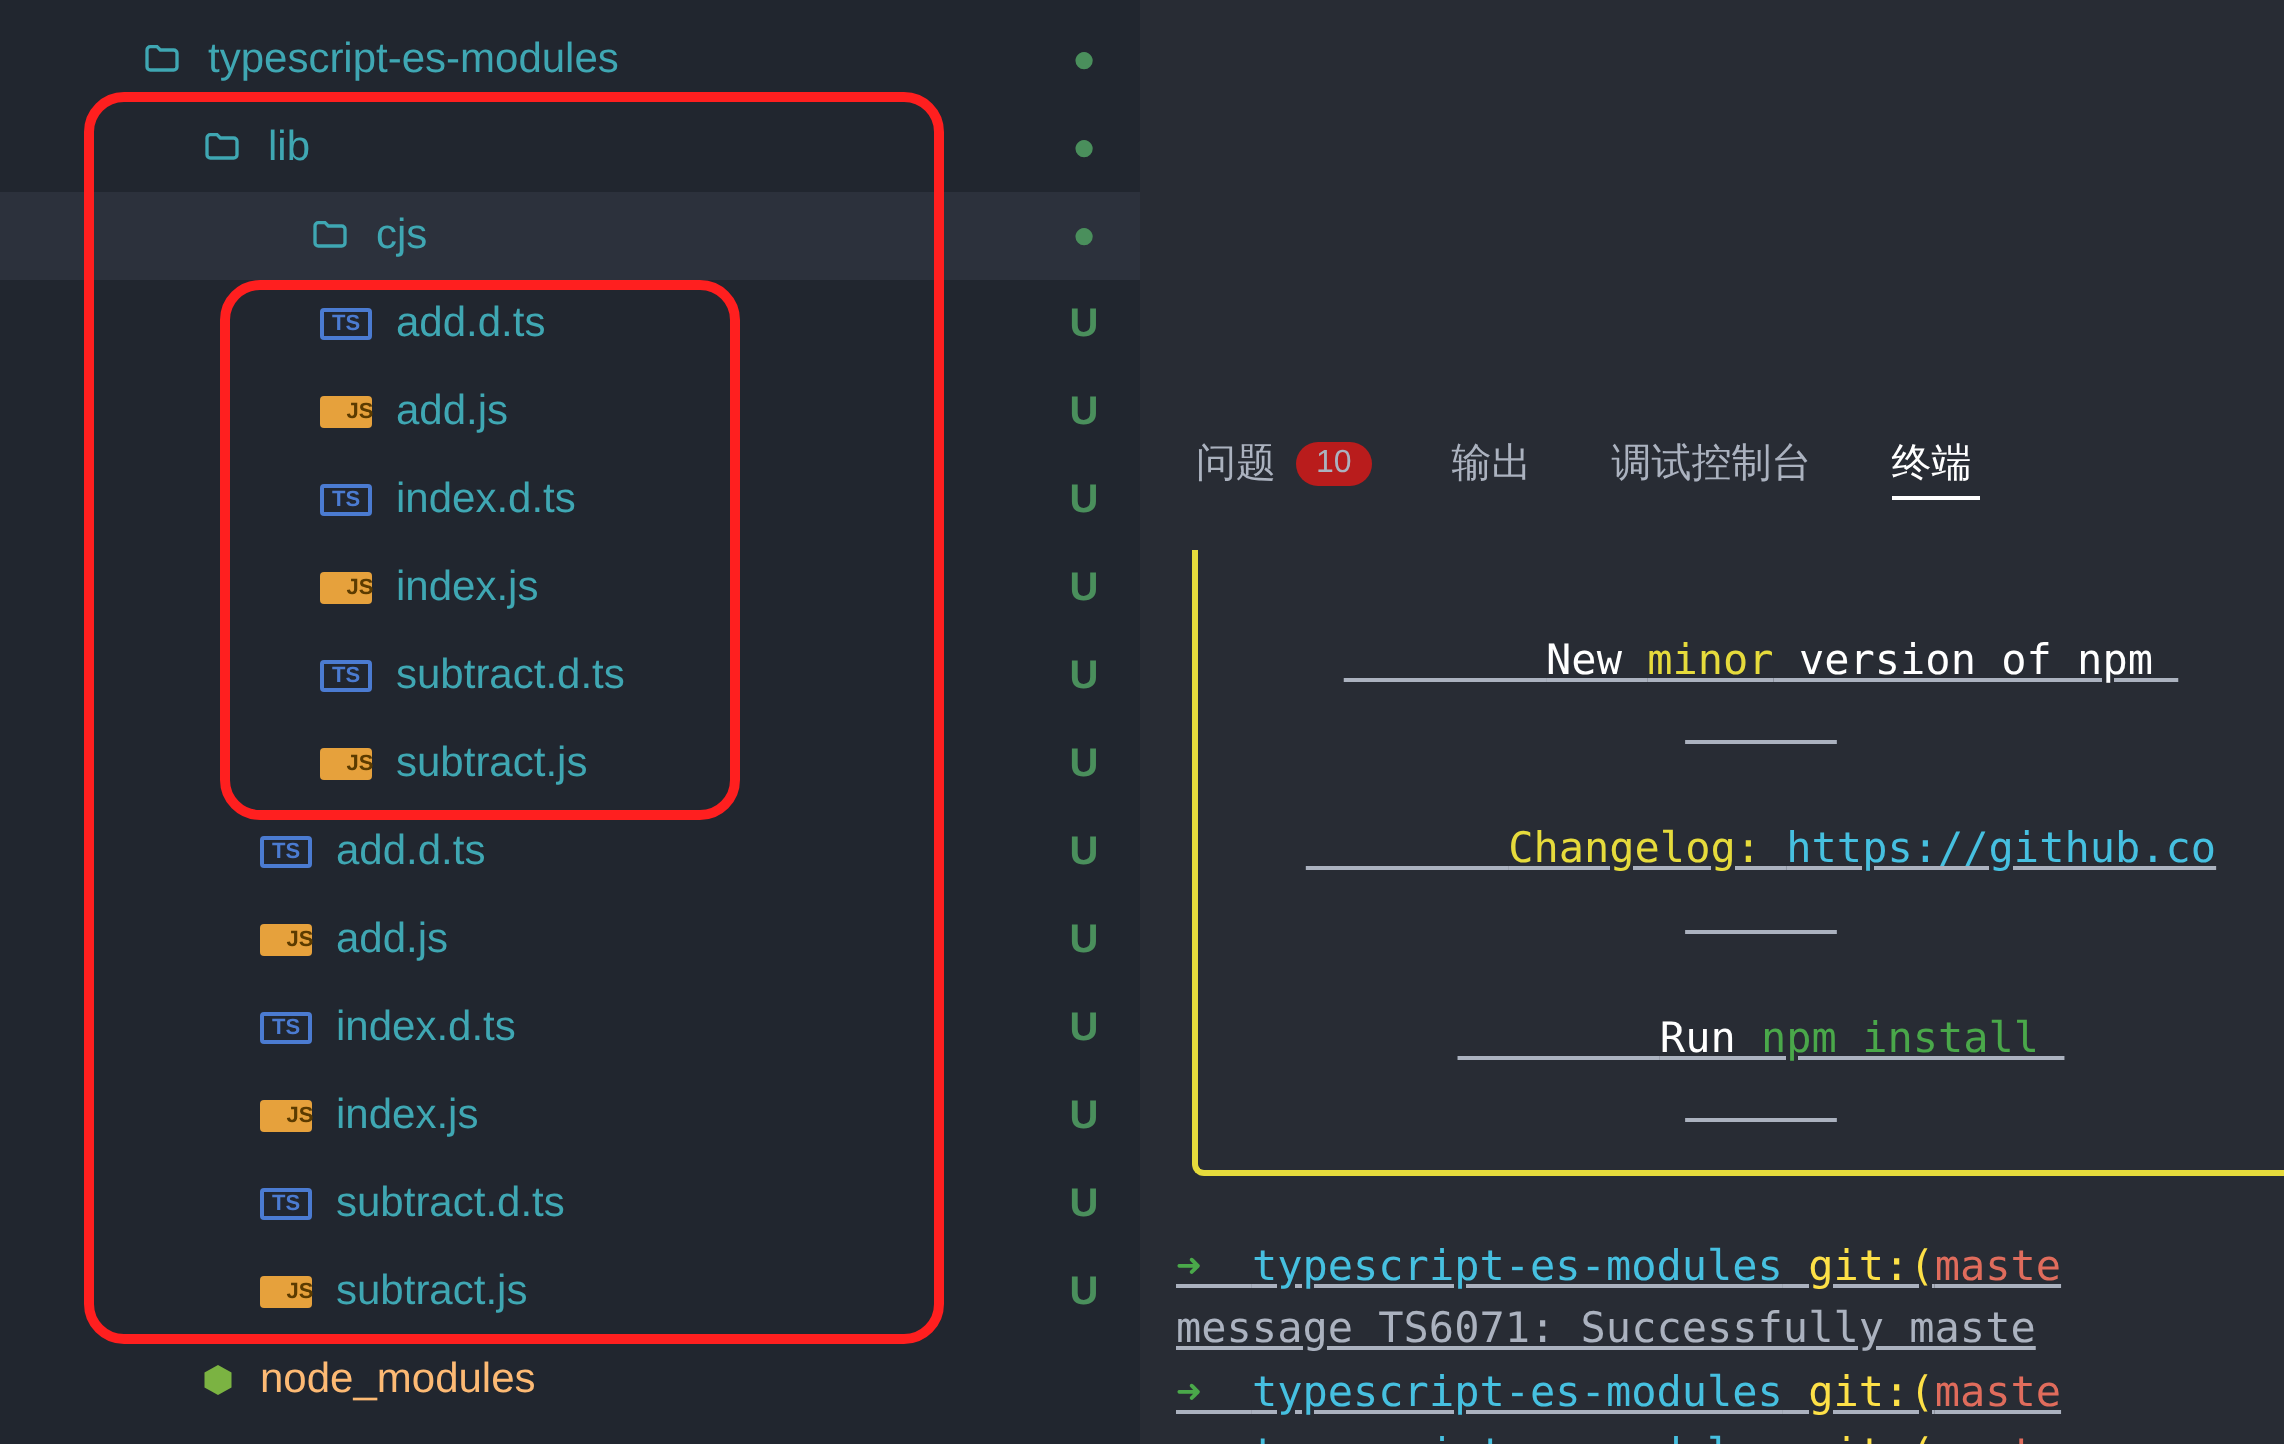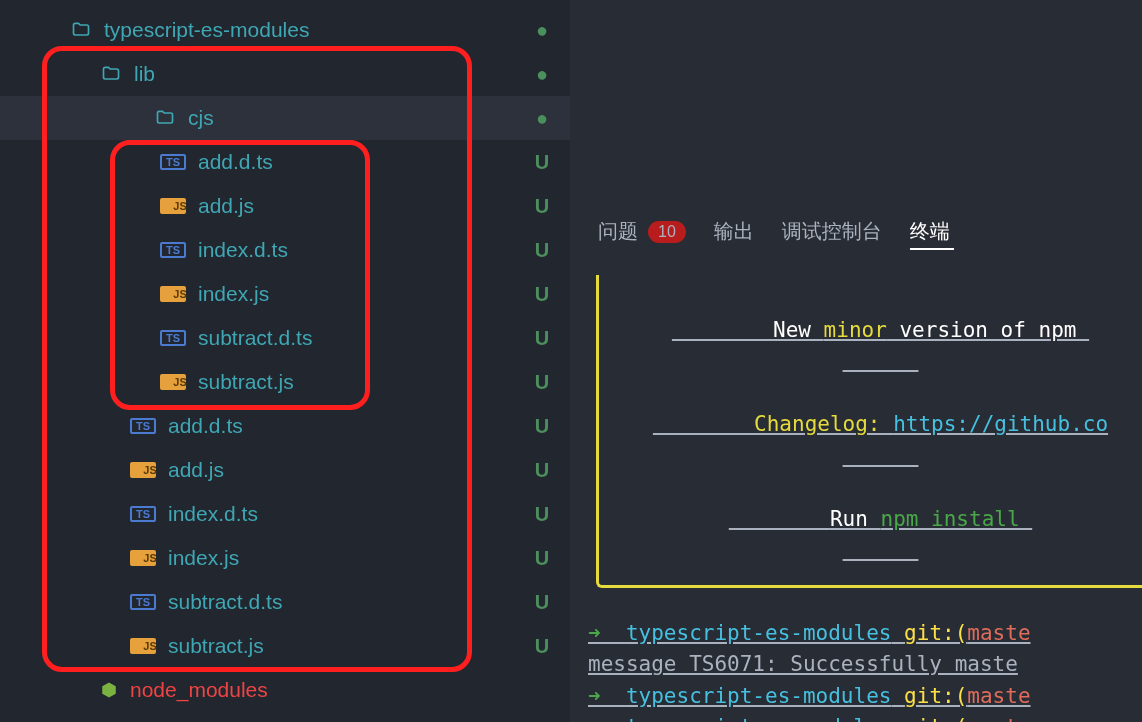--- a/index.html
+++ b/index.html
@@ -49,21 +49,21 @@
     font-weight: 700;
     margin-right: 12px;
     flex-shrink: 0;
   }
   .file-badge.ts { border: 2px solid #4b7bd1; color: #4b7bd1; background: transparent; }
   .file-badge.js { background: #e6a13c; color: #5b3b00; padding-left: 14px; }
   .node-icon {
     width: 18px; height: 18px; margin-right: 12px; flex-shrink: 0;
   }
   .label { flex: 1; color: #3fa7b3; font-size: 21px; }
-  .label.dim { color: #ef4444; }
+  .label.dim { color: #fdba74; }
   .status {
     width: 24px;
     text-align: center;
     font-size: 20px;
     font-weight: 600;
   }
   .status.dot { color: #4a8f5c; }
   .status.u { color: #4a8f5c; }
 
   .red-box {
@@ -76,21 +76,21 @@
   .main {
     flex: 1;
     background: #282c34;
     display: flex;
     flex-direction: column;
   }
   .main-top { height: 200px; background: #282c34; }
   .panel-tabs {
     display: flex;
     align-items: center;
-    gap: 28px;
+    gap: 40px;
     padding: 18px 28px 10px 28px;
     font-size: 20px;
     color: #abb2bf;
   }
   .tab { display: flex; align-items: center; gap: 10px; cursor: pointer; }
   .tab.active { color: #ffffff; }
   .tab.active .underline {
     position: absolute;
     height: 2px;
     background: #fff;

